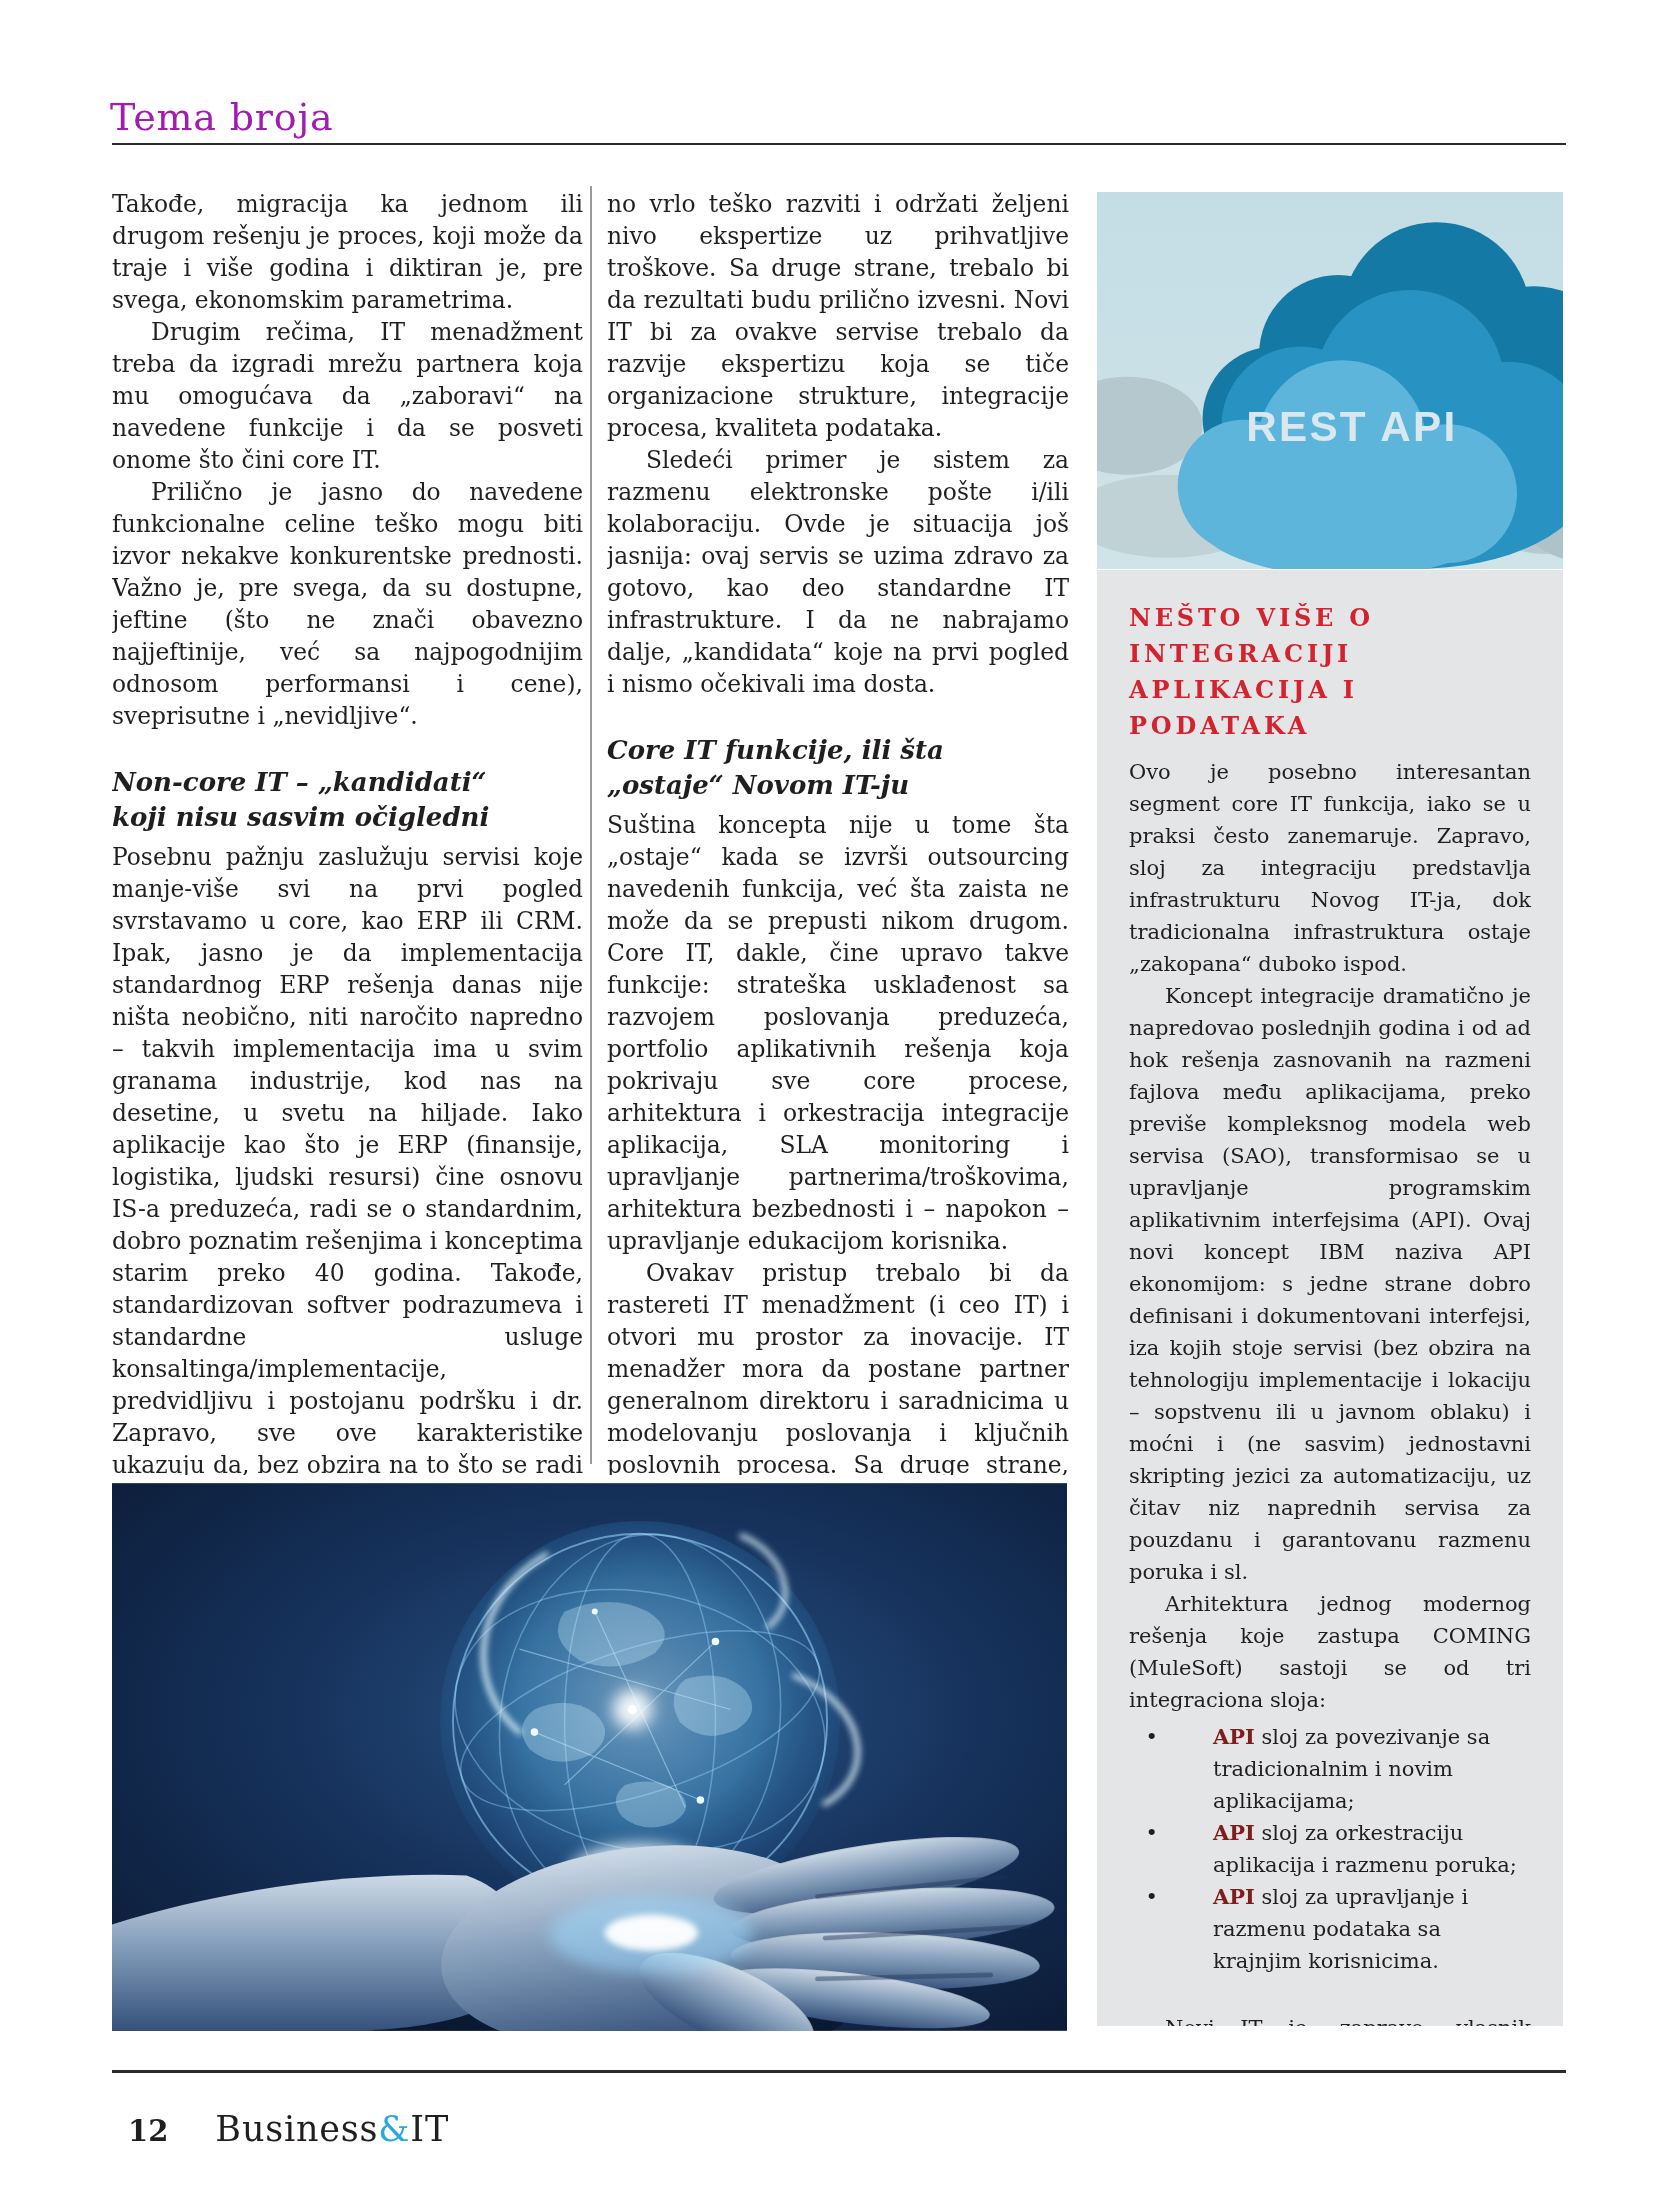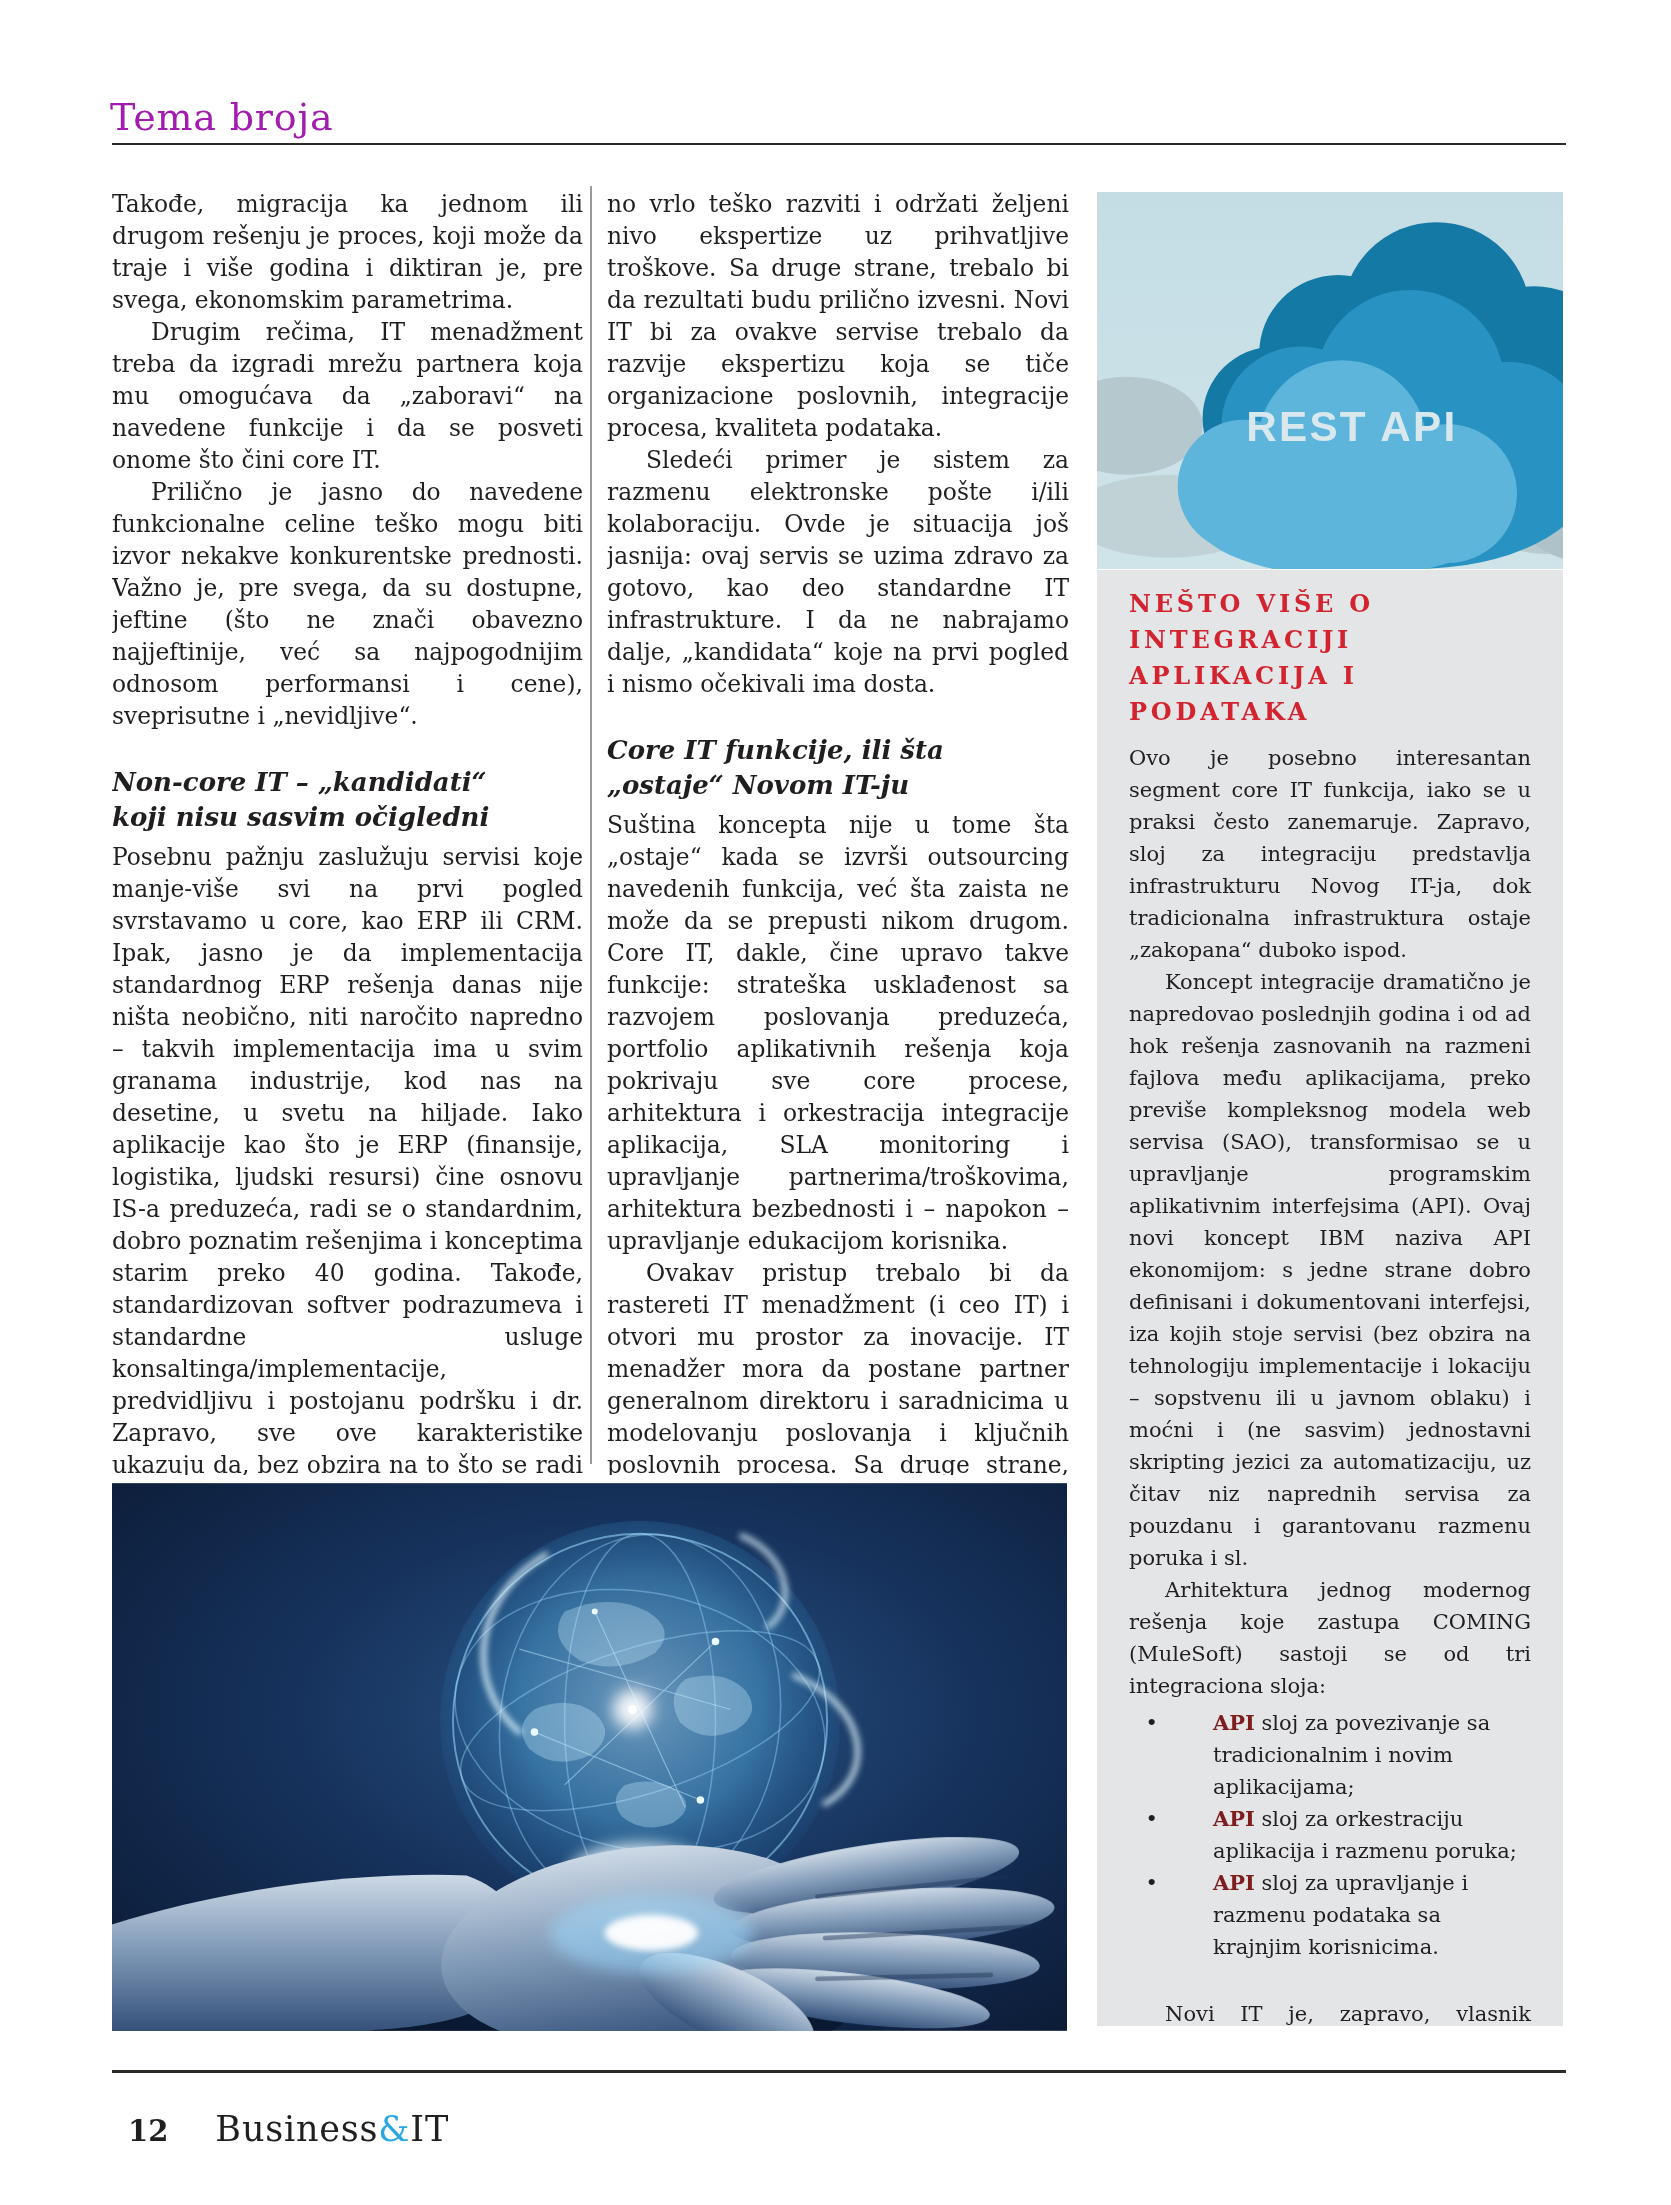--- a/index.html
+++ b/index.html
@@ -33,21 +33,21 @@
   .photo {
     position:absolute; left:112px; top:1483px; width:955px; height:548px;
   }
   .photo svg { display:block; }
 
   .sidebar-img { position:absolute; left:1097px; top:192px; width:466px; height:337px; }
   .sidebar-img svg { display:block; }
 
   .sidebar-box {
     position:absolute; left:1097px; top:570px; width:466px; height:1456px;
-    background:#e4e5e7; box-sizing:border-box; padding:16px 32px 0 32px;
+    background:#e4e5e7; box-sizing:border-box; padding:30px 32px 0 32px;
     font-size:21px; line-height:32px; text-align:justify; overflow:hidden;
   }
   .sidebar-box p { margin:0; }
   .sidebar-box .indent { text-indent:36px; }
   .sidebar-title {
     color:#d2232e; font-weight:bold; font-size:24px; line-height:36px;
     letter-spacing:3.8px; text-align:left; margin-bottom:12px;
   }
   ul.bullets { list-style:none; margin:4.5px 0 0 0; padding:0; text-align:left; }
   ul.bullets li { position:relative; padding-left:84px; margin:0; }
@@ -77,21 +77,21 @@
     <div class="subhead">
       <div>Non-core IT – „kandidati“</div>
       <div>koji nisu sasvim očigledni</div>
     </div>
     <p>Posebnu pažnju zaslužuju servisi koje manje-više svi na prvi pogled svrstavamo u core, kao ERP ili CRM. Ipak, jasno je da implementacija standardnog ERP rešenja danas nije ništa neobično, niti naročito napredno – takvih implementacija ima u svim granama industrije, kod nas na desetine, u svetu na hiljade. Iako aplikacije kao što je ERP (finansije, logistika, ljudski resursi) čine osnovu IS-a preduzeća, radi se o standardnim, dobro poznatim rešenjima i konceptima starim preko 40 godina. Takođe, standardizovan softver podrazumeva i standardne usluge konsaltinga/implementacije, predvidljivu i postojanu podršku i dr. Zapravo, sve ove karakteristike ukazuju da, bez obzira na to što se radi o aplikaciji kritičnoj za poslovanje, ona ima sve odlike komoditi rešenja. Nije loše takve servise prepustiti partnerima, jer je inter-</p>
   </div>
 
   <div class="vdiv"></div>
 
   <div class="col col2">
-    <p>no vrlo teško razviti i održati željeni nivo ekspertize uz prihvatljive troškove. Sa druge strane, trebalo bi da rezultati budu prilično izvesni. Novi IT bi za ovakve servise trebalo da razvije ekspertizu koja se tiče organizacione poslovnih, integracije procesa, kvaliteta podataka.</p>
+    <p>no vrlo teško razviti i održati željeni nivo ekspertize uz prihvatljive troškove. Sa druge strane, trebalo bi da rezultati budu prilično izvesni. Novi IT bi za ovakve servise trebalo da razvije ekspertizu koja se tiče organizacione strukture, integracije procesa, kvaliteta podataka.</p>
     <p class="indent">Sledeći primer je sistem za razmenu elektronske pošte i/ili kolaboraciju. Ovde je situacija još jasnija: ovaj servis se uzima zdravo za gotovo, kao deo standardne IT infrastrukture. I da ne nabrajamo dalje, „kandidata“ koje na prvi pogled i nismo očekivali ima dosta.</p>
     <div class="subhead">
       <div>Core IT funkcije, ili šta</div>
       <div>„ostaje“ Novom IT-ju</div>
     </div>
     <p>Suština koncepta nije u tome šta „ostaje“ kada se izvrši outsourcing navedenih funkcija, već šta zaista ne može da se prepusti nikom drugom. Core IT, dakle, čine upravo takve funkcije: strateška usklađenost sa razvojem poslovanja preduzeća, portfolio aplikativnih rešenja koja pokrivaju sve core procese, arhitektura i orkestracija integracije aplikacija, SLA monitoring i upravljanje partnerima/troškovima, arhitektura bezbednosti i – napokon – upravljanje edukacijom korisnika.</p>
     <p class="indent">Ovakav pristup trebalo bi da rastereti IT menadžment (i ceo IT) i otvori mu prostor za inovacije. IT menadžer mora da postane partner generalnom direktoru i saradnicima u modelovanju poslovanja i ključnih poslovnih procesa. Sa druge strane, on treba da „vreba“ priliku, koja se ne ukazuje tako često, da bude lider u kreiranju promena koje samo poslovanje mogu transformisati iz</p>
   </div>
 
   <div class="sidebar-img">

